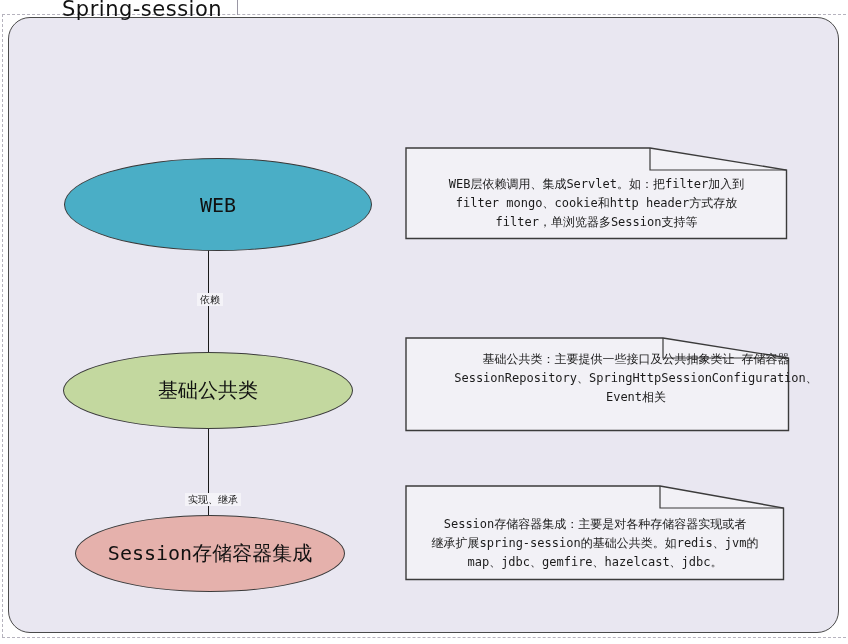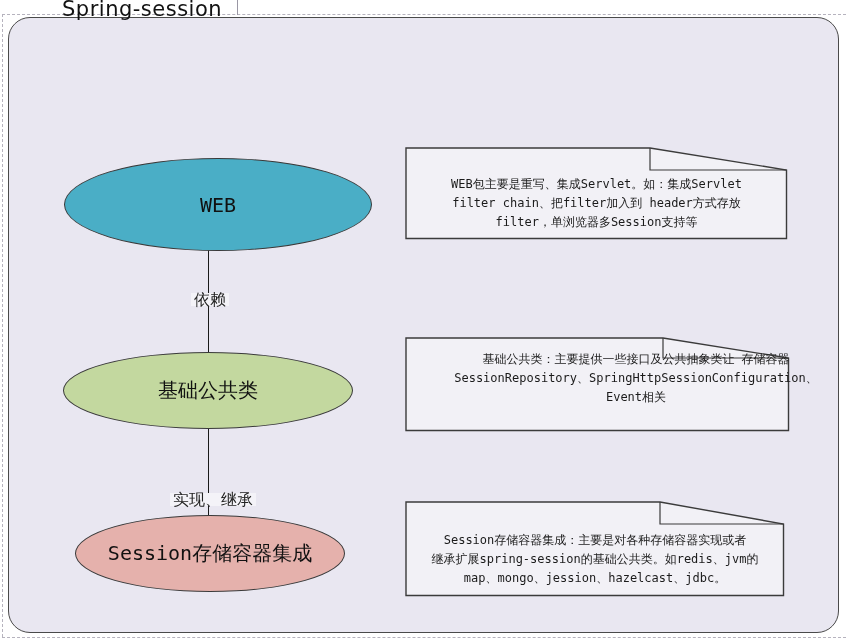--- a/index.html
+++ b/index.html
@@ -20,21 +20,21 @@
   }
   .title{
     position:absolute;left:62px;top:-3px;font-size:21px;font-weight:500;
     color:#121212;letter-spacing:.5px;
   }
   
   .edge{position:absolute;width:0;border-left:1.5px solid #1a1a1a;}
   .edge-label{
     position:absolute;transform:translateX(-50%);
     font-family:"DejaVu Sans Mono","Liberation Mono",monospace;
-    font-size:16px;color:#222;background:#f4f3f8;padding:0 3px;line-height:13px;
+    font-size:10px;color:#222;background:#f4f3f8;padding:0 3px;line-height:13px;
     white-space:nowrap;
   }
   
   .node{
     position:absolute;border:1.5px solid #3a3a3a;border-radius:50%;
     display:flex;align-items:center;justify-content:center;box-sizing:border-box;
   }
   .node-label{
     font-family:"DejaVu Sans Mono","Liberation Mono",monospace;
     font-size:20px;color:#111;white-space:nowrap;
@@ -77,43 +77,43 @@
   <div class="node" style="left: 75px; top: 515px; width: 270px; height: 77px; background-color: rgb(229, 177, 172);">
     <span class="node-label">Session存储容器集成</span>
   </div>
 
   <div class="note" style="left:405px;top:147px;width:383px;height:93px;">
     <svg width="383" height="93" viewBox="0 0 383 93">
       <polygon points="1,1 245,1 381.5,23 381.5,91.5 1,91.5" stroke-width="1.4" stroke="#3b3b3b" fill="#f2f1f6"></polygon>
       <polyline points="245,1 245,23 381.5,23" fill="none" stroke="#3b3b3b" stroke-width="1.2"></polyline>
     </svg>
     <div class="note-text" style="top:28px;">
-      <div>WEB包主要是重写、集成Servlet。如：集成Servlet</div>
-      <div>filter chain、把filter加入到 header方式存放</div>
+      <div>WEB层依赖调用、集成Servlet。如：把filter加入到</div>
+      <div>filter mongo、cookie和http header方式存放</div>
       <div>filter，单浏览器多Session支持等</div>
     </div>
   </div>
 
   <div class="note" style="left:405px;top:337px;width:462px;height:95px;">
     <svg width="385" height="95" viewBox="0 0 385 95">
       <polygon points="1,1 258,1 383.5,21 383.5,93.5 1,93.5" stroke-width="1.4" stroke="#3b3b3b" fill="#f2f1f6"></polygon>
       <polyline points="258,1 258,21 383.5,21" fill="none" stroke="#3b3b3b" stroke-width="1.2"></polyline>
     </svg>
     <div class="note-text" style="top:13px;">
       <div>基础公共类：主要提供一些接口及公共抽象类让 存储容器</div>
       <div>SessionRepository、SpringHttpSessionConfiguration、</div>
       <div>Event相关</div>
     </div>
   </div>
 
-  <div class="note" style="left:405px;top:501px;width:380px;height:112px;">
+  <div class="note" style="left:405px;top:485px;width:380px;height:112px;">
     <svg width="380" height="96" viewBox="0 0 380 96">
       <polygon points="1,1 255,1 378.5,23 378.5,94.5 1,94.5" stroke-width="1.4" stroke="#3b3b3b" fill="#f2f1f6"></polygon>
       <polyline points="255,1 255,23 378.5,23" fill="none" stroke="#3b3b3b" stroke-width="1.2"></polyline>
     </svg>
     <div class="note-text" style="top:30px;">
       <div>Session存储容器集成：主要是对各种存储容器实现或者</div>
       <div>继承扩展spring-session的基础公共类。如redis、jvm的</div>
-      <div>map、mongo、jession、hazelcast、jdbc。</div>
+      <div>map、jdbc、gemfire、hazelcast、jdbc。</div>
     </div>
   </div>
 
 </div>
 
 </body></html>

